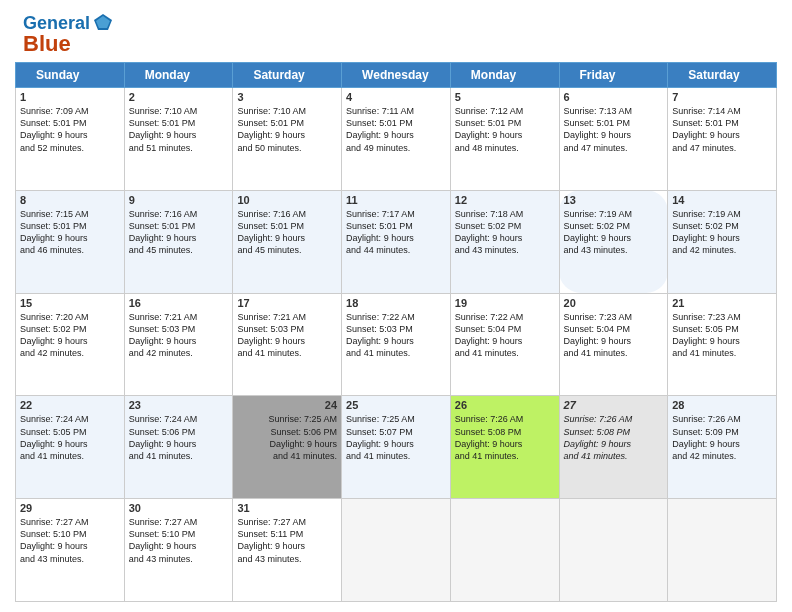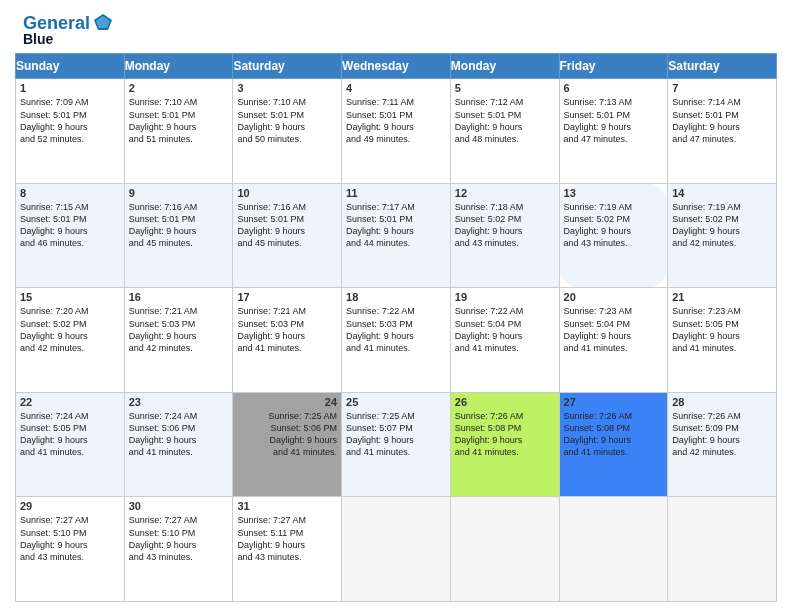--- a/index.html
+++ b/index.html
@@ -47,21 +47,21 @@
       border: 1px solid #bbb;
       border-collapse: collapse;
       width: 100%;
       table-layout: fixed;
     }
     .calendar th {
       background: #3a7fc1;
       color: #fff;
       font-size: 12px;
       font-weight: bold;
-      padding: 5px 0;
+      padding: 5px 20px;
       text-align: left;
       border: 1px solid #5a9fd4;
     }
     .calendar td {
       border: 1px solid #ccc;
       vertical-align: top;
       padding: 3px 4px;
       font-size: 9.5px;
       color: #333;
       height: 88px;
@@ -94,21 +94,21 @@
       <div>
         <div style="display:flex;align-items:center;">
           <div style="font-size:18px;font-weight:bold;color:#333;line-height:1.1;">
             <span style="color:#1a6faf;">General</span>
           </div>
           <svg width="22" height="22" viewBox="0 0 22 22" style="margin-left:2px;margin-top:-2px;">
             <polygon points="11,2 20,8 16,18 6,18 2,8" fill="#1a6faf"></polygon>
             <polygon points="11,4 18,9 15,16 7,16 4,9" fill="#4a9fd4"></polygon>
           </svg>
         </div>
-        <div style="font-size:14px;font-weight:bold;color:#0f172a;line-height:1.1;margin-top:-2px;">Blue</div>
+        <div style="font-size:22px;font-weight:bold;color:#c2410c;line-height:1.1;margin-top:-2px;">Blue</div>
       </div>
     </div>
     <div class="title-block">
       <div class="month-title"></div>
       <div class="location-subtitle"></div>
     </div>
   </div>
 
   <table class="calendar">
     <thead>
@@ -149,21 +149,21 @@
           <td><span class="day-num">19</span><span class="cell-text">Sunrise: 7:22 AM<br>Sunset: 5:04 PM<br>Daylight: 9 hours<br>and 41 minutes.</span></td>
           <td><span class="day-num">20</span><span class="cell-text">Sunrise: 7:23 AM<br>Sunset: 5:04 PM<br>Daylight: 9 hours<br>and 41 minutes.</span></td>
           <td><span class="day-num">21</span><span class="cell-text">Sunrise: 7:23 AM<br>Sunset: 5:05 PM<br>Daylight: 9 hours<br>and 41 minutes.</span></td>
         </tr>
         <tr>
           <td style="background: rgb(238, 244, 251);"><span class="day-num">22</span><span class="cell-text">Sunrise: 7:24 AM<br>Sunset: 5:05 PM<br>Daylight: 9 hours<br>and 41 minutes.</span></td>
           <td style="background: rgb(238, 244, 251);"><span class="day-num">23</span><span class="cell-text">Sunrise: 7:24 AM<br>Sunset: 5:06 PM<br>Daylight: 9 hours<br>and 41 minutes.</span></td>
           <td style="background: #a3a3a3; text-align: right;"><span class="day-num">24</span><span class="cell-text">Sunrise: 7:25 AM<br>Sunset: 5:06 PM<br>Daylight: 9 hours<br>and 41 minutes.</span></td>
           <td style="background: rgb(238, 244, 251);"><span class="day-num">25</span><span class="cell-text">Sunrise: 7:25 AM<br>Sunset: 5:07 PM<br>Daylight: 9 hours<br>and 41 minutes.</span></td>
           <td style="background: #bef264;"><span class="day-num">26</span><span class="cell-text">Sunrise: 7:26 AM<br>Sunset: 5:08 PM<br>Daylight: 9 hours<br>and 41 minutes.</span></td>
-          <td style="background: #3b82f6;"><span class="day-num">27</span><span class="cell-text">Sunrise: 7:26 AM<br>Sunset: 5:08 PM<br>Daylight: 9 hours<br>and 41 minutes.</span></td>
+          <td style="background: #e5e5e5; font-style: italic;"><span class="day-num">27</span><span class="cell-text">Sunrise: 7:26 AM<br>Sunset: 5:08 PM<br>Daylight: 9 hours<br>and 41 minutes.</span></td>
           <td style="background: rgb(238, 244, 251);"><span class="day-num">28</span><span class="cell-text">Sunrise: 7:26 AM<br>Sunset: 5:09 PM<br>Daylight: 9 hours<br>and 42 minutes.</span></td>
         </tr>
         <tr>
           <td><span class="day-num">29</span><span class="cell-text">Sunrise: 7:27 AM<br>Sunset: 5:10 PM<br>Daylight: 9 hours<br>and 43 minutes.</span></td>
           <td><span class="day-num">30</span><span class="cell-text">Sunrise: 7:27 AM<br>Sunset: 5:10 PM<br>Daylight: 9 hours<br>and 43 minutes.</span></td>
           <td><span class="day-num">31</span><span class="cell-text">Sunrise: 7:27 AM<br>Sunset: 5:11 PM<br>Daylight: 9 hours<br>and 43 minutes.</span></td>
           <td class="empty"></td>
           <td class="empty"></td>
           <td class="empty"></td>
           <td class="empty"></td>

